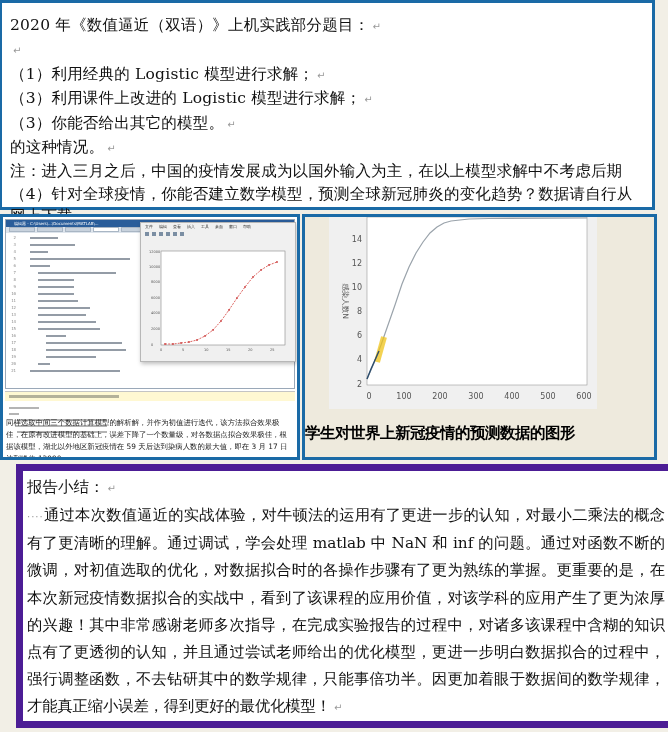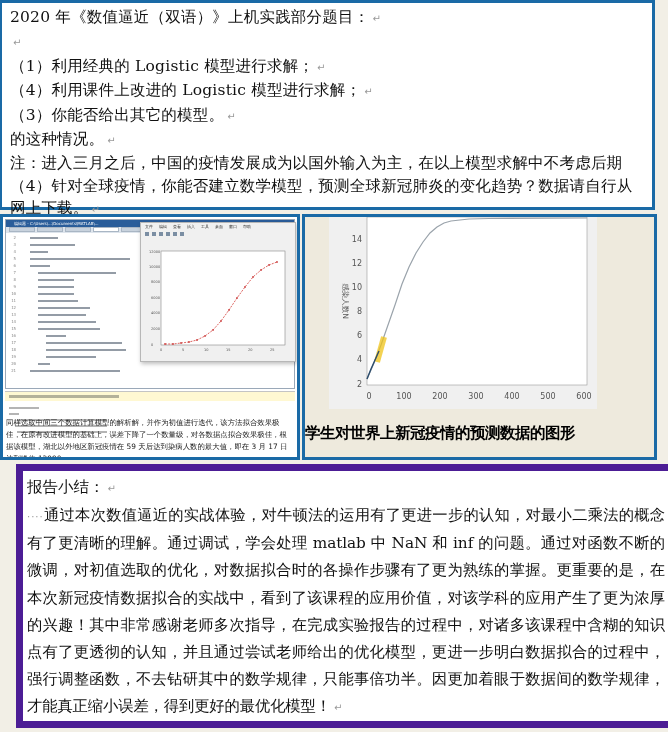--- a/index.html
+++ b/index.html
@@ -1,20 +1,20 @@
 <!DOCTYPE html>
 <html><head>
 <meta charset="utf-8">
 <style>
   * { box-sizing: border-box; margin: 0; padding: 0; }
   html, body { width: 668px; height: 732px; overflow: hidden; background: #f2efe6; }
   body { position: relative; font-family: "DejaVu Serif", "Liberation Serif", serif; color: #111; }
 
   
-  .panel1 { position: absolute; left: 0; top: 0; width: 655px; height: 210px; background: #fff; border: 3px solid #1a6aa6; border-left-width: 2px; padding: 3px 8px; }
+  .panel1 { position: absolute; left: 0; top: 0; width: 655px; height: 210px; background: #fff; border: 3px solid #1a6aa6; border-left-width: 2px; padding: 11px 8px; }
   .panel1 .line { font-size: 15.5px; line-height: 22.4px; white-space: nowrap; letter-spacing: 0.2px; }
   .pm { color: #999; font-size: 10px; margin-left: 3px; font-family: "DejaVu Sans", sans-serif; }
 
   
   .mid-left { position: absolute; left: 0; top: 214px; width: 300px; height: 246px; background: #1a6aa6; padding: 3px 3px 3px 3px; }
   .mid-left-inner { width: 100%; height: 100%; background: #fff; position: relative; overflow: hidden; }
   .matlab-editor { position: absolute; left: 2px; top: 2px; width: 290px; height: 170px; background: #fff; border: 1px solid #9aa8b8; }
   .ml-title { height: 7px; background: #2a5d9a; color: #fff; font-size: 4px; padding-left: 8px; font-family: "DejaVu Sans", sans-serif; line-height: 7px; }
   .ml-tabs { height: 6px; background: #dde4ec; display: flex; gap: 2px; padding-left: 3px; }
   .ml-tab { width: 26px; height: 5px; background: #c8d2dd; border: 1px solid #a9b6c4; }
@@ -44,21 +44,21 @@
   .p3-body { font-size: 15.3px; line-height: 27.2px; text-align: justify; letter-spacing: -0.1px; }
   .dots { color: #999; letter-spacing: 1px; font-family: "DejaVu Sans", sans-serif; font-size: 10px; }
 </style>
 </head>
 <body>
 
 <div class="panel1">
   <div class="line"><span>2020 年《数值逼近（双语）》上机实践部分题目：</span><span class="pm">↵</span></div>
   <div class="line"><span class="pm">↵</span></div>
   <div class="line"><span>（1）利用经典的 Logistic 模型进行求解；</span><span class="pm">↵</span></div>
-  <div class="line"><span>（4）利用课件上改进的 Logistic 模型进行求解；</span><span class="pm">↵</span></div>
+  <div class="line"><span>（3）利用课件上改进的 Logistic 模型进行求解；</span><span class="pm">↵</span></div>
   <div class="line"><span>（3）你能否给出其它的模型。</span><span class="pm">↵</span></div>
   <div class="line"><span>的这种情况。</span><span class="pm">↵</span></div>
   <div class="line"><span>注：进入三月之后，中国的疫情发展成为以国外输入为主，在以上模型求解中不考虑后期</span></div>
   <div class="line"><span>（4）针对全球疫情，你能否建立数学模型，预测全球新冠肺炎的变化趋势？数据请自行从</span></div>
   <div class="line"><span>网上下载。</span><span class="pm">↵</span></div>
 </div>
 
 <div class="mid-left">
   <div class="mid-left-inner">
     <div class="matlab-editor">

